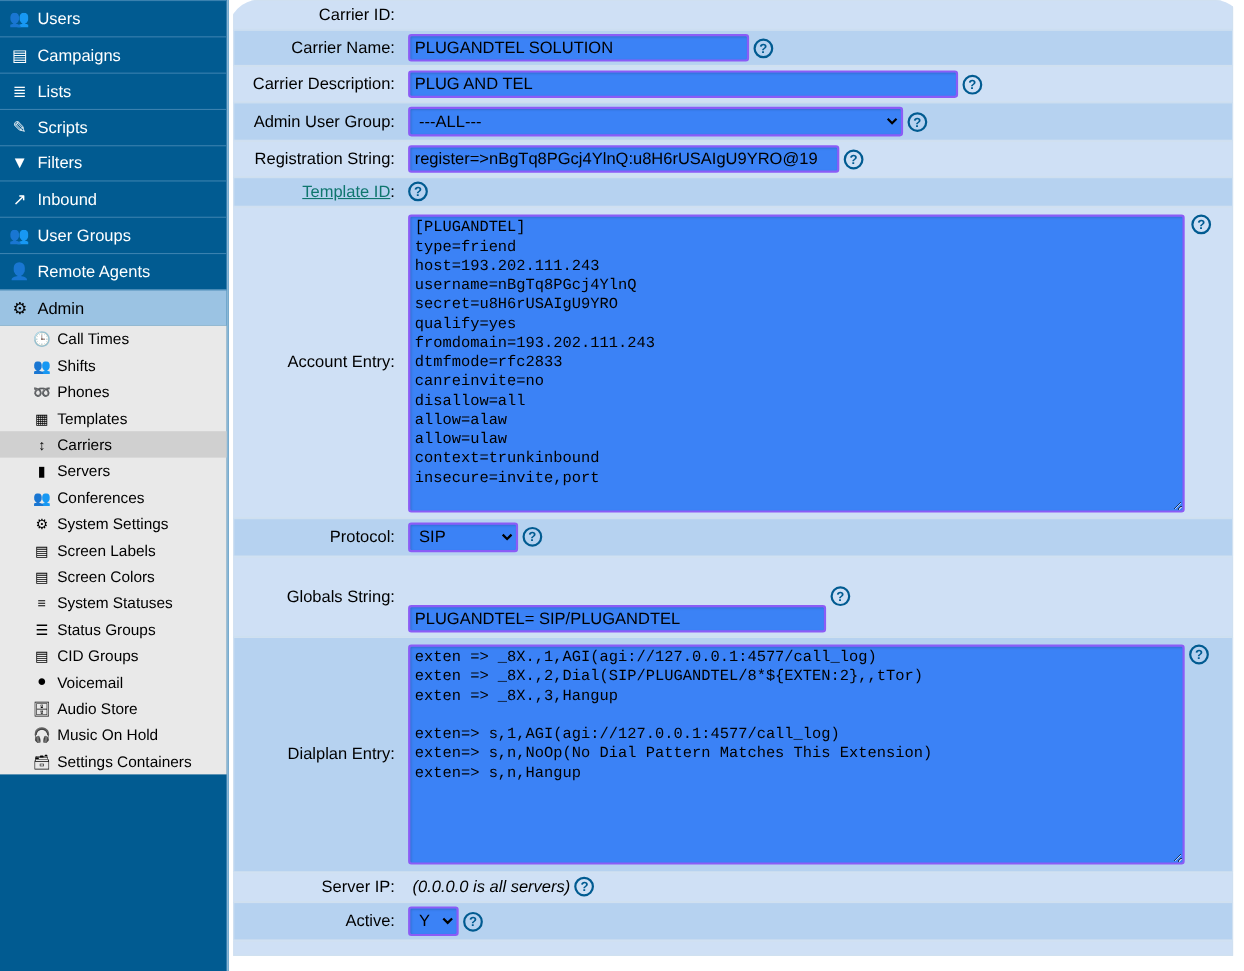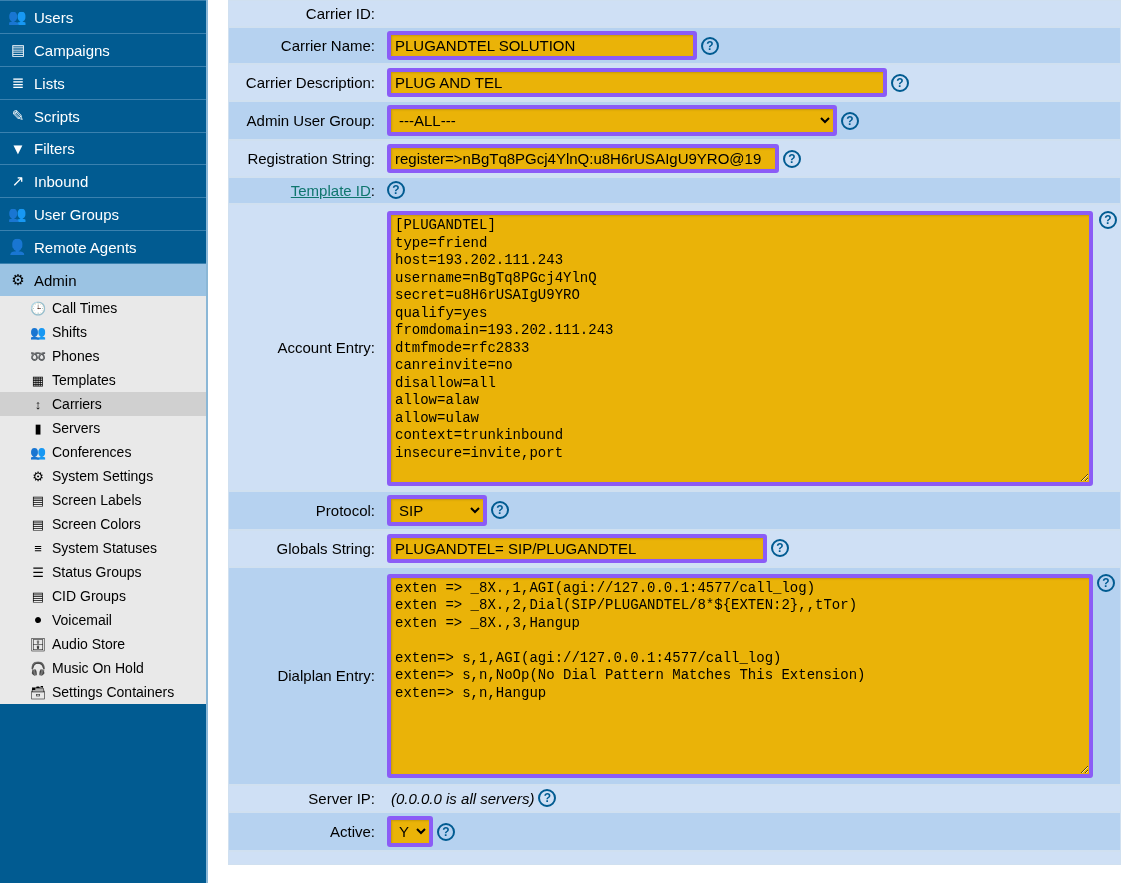--- a/index.html
+++ b/index.html
@@ -45,22 +45,23 @@
     font-size: 14px;
     cursor: pointer;
   }
   .sub-item.active {
     background: #d0d0d0;
   }
   .sub-item .sic { width:20px; text-align:center; margin-right:4px; font-size:13px; }
 
   .main {
     flex: 1;
-    padding: 0 10px 0 20px;
+    padding: 0 10px 0 4px;
     overflow: hidden;
+    border-radius: 27px;
   }
   .formrow {
     display: flex;
     align-items: flex-start;
     border: 1px solid #d0e0f0;
   }
   .formrow.light { background: #CFE0F5; }
   .formrow.dark  { background: #B6D2F0; }
   .label {
     width: 152px;
@@ -77,23 +78,23 @@
     padding: 3px 6px;
     display: flex;
     align-items: center;
     gap: 4px;
   }
   .static-val { font-weight: bold; padding:6px; font-size:15px;}
   input[type=text], select, textarea {
     font-family: Arial, Helvetica, sans-serif;
     font-size: 15px;
     padding: 2px 4px;
-    border: 4px solid #8b5cf6;
+    border: 2px solid #8b5cf6;
     border-radius: 3px;
-    background: #eab308;
+    background: #3b82f6;
     box-shadow: inset 1px 1px 2px rgba(0,0,0,0.15);
   }
   textarea {
     font-family: "Courier New", monospace;
     font-size: 14px;
     line-height: 1.25;
     width: 706px;
     resize: both;
   }
   .help {
@@ -297,21 +298,21 @@
       <select style="width:100px">
         <option>SIP</option>
       </select>
       <span class="help">?</span>
     </div>
   </div>
 
   <div class="formrow light">
     <div class="label">Globals String:</div>
     <div class="val">
-      <input type="text" style="width: 380px;" value="PLUGANDTEL= SIP/PLUGANDTEL">
+      <input type="text" style="width: 380px; margin-top: 40px;" value="PLUGANDTEL= SIP/PLUGANDTEL">
       <span class="help">?</span>
     </div>
   </div>
 
   <div class="formrow dark" style="align-items:center">
     <div class="label">Dialplan Entry:</div>
     <div class="val" style="padding-top:6px; padding-bottom:6px; align-items:flex-start;">
       <textarea rows="11" id="ta-dialplan" style="">exten =&gt; _8X.,1,AGI(agi://127.0.0.1:4577/call_log)
 exten =&gt; _8X.,2,Dial(SIP/PLUGANDTEL/8*${EXTEN:2},,tTor)
 exten =&gt; _8X.,3,Hangup

